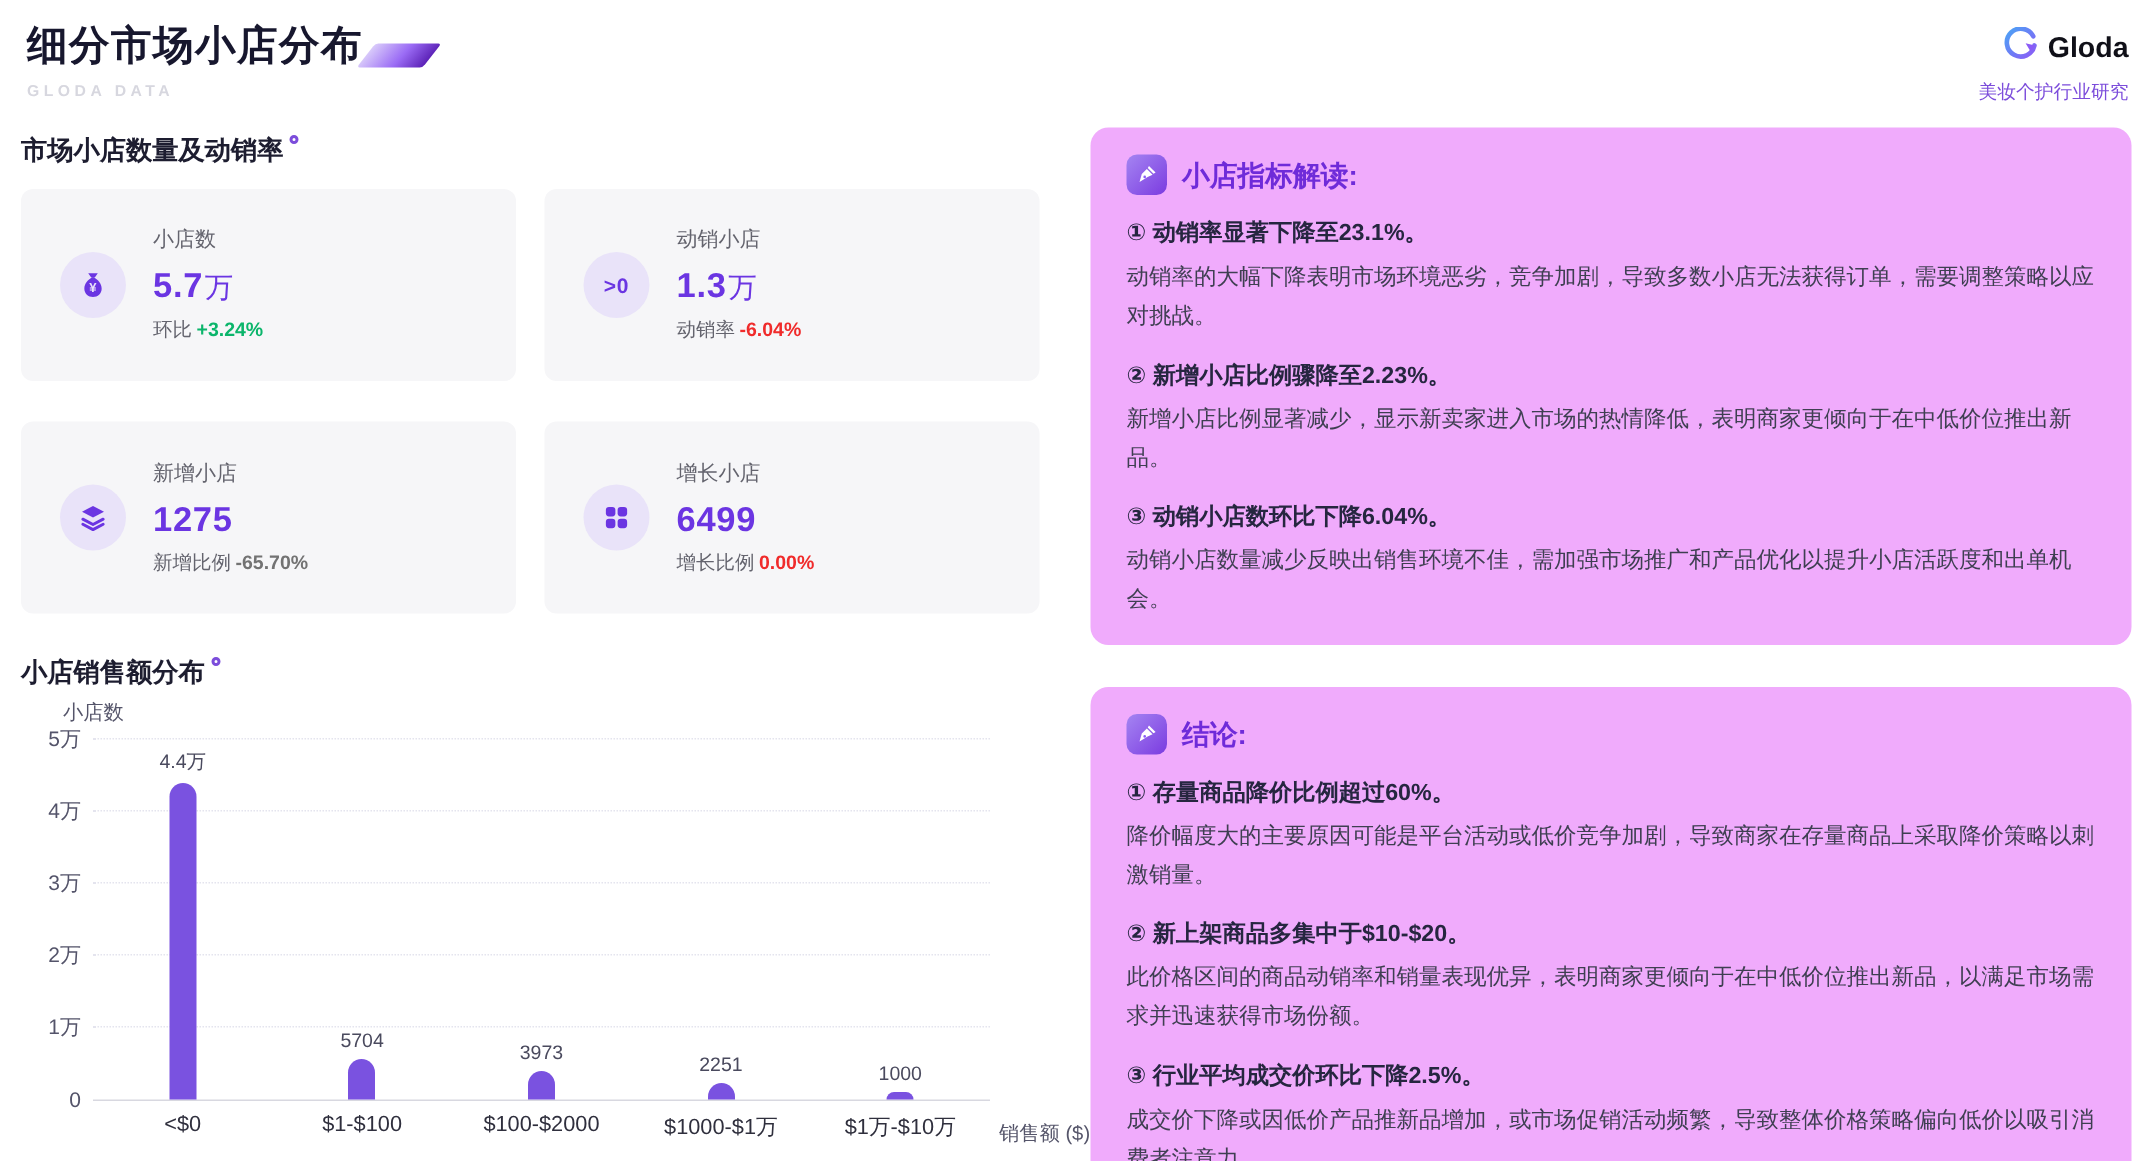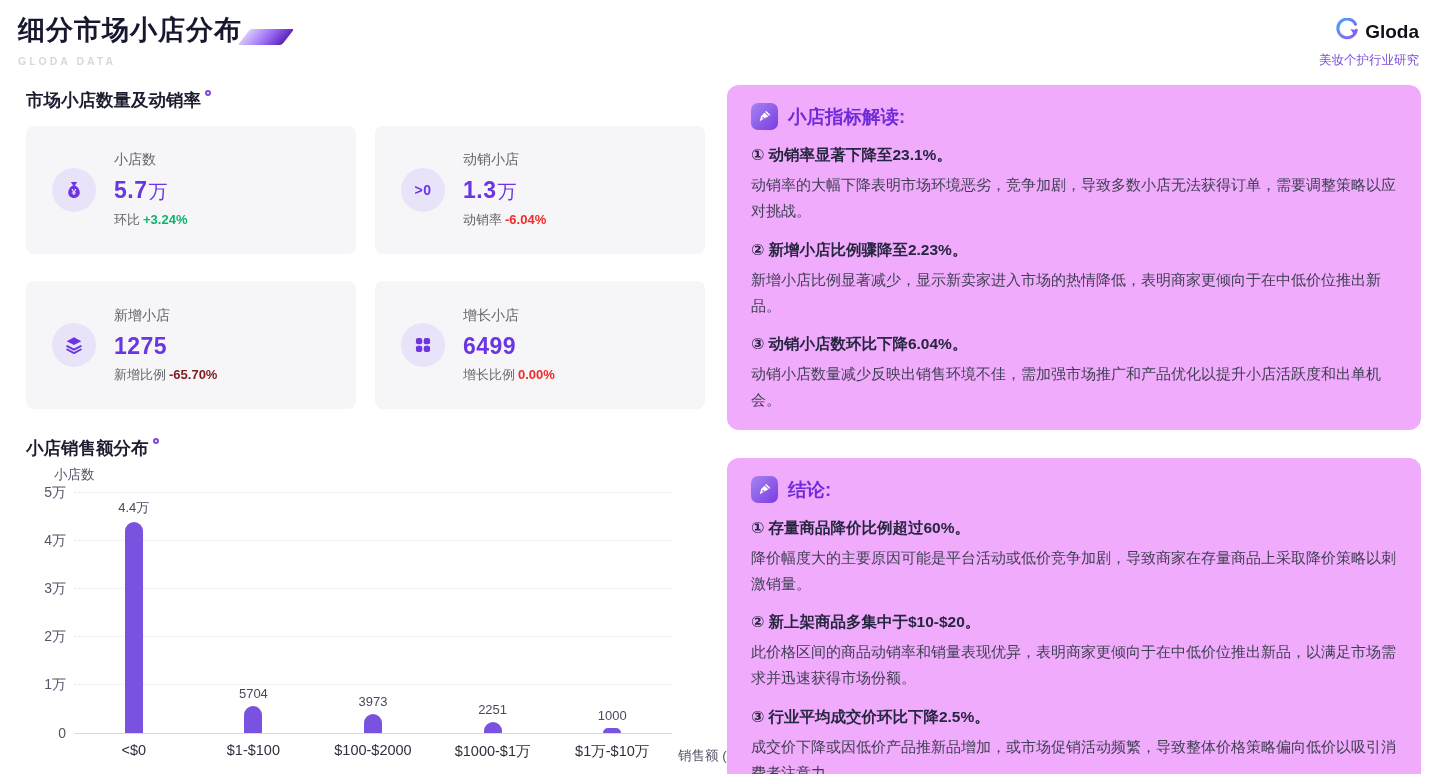--- a/index.html
+++ b/index.html
@@ -21,21 +21,21 @@
   .header-right { text-align:right; padding-top:6px; }
   .brand-row { display:flex; align-items:center; justify-content:flex-end; gap:6px; }
   .brand-name { font-size:19px; font-weight:800; color:#101018; }
   .brand-link { display:block; margin-top:6px; font-size:12.5px; color:#7c4ddb; text-decoration:none; cursor:pointer; }
 
   
   .section-heading { display:flex; align-items:flex-start; gap:4px; margin:0; font-size:17.5px; font-weight:800; color:#1d1d30; }
   .ring { width:6px; height:6px; border:2px solid #7c4ddb; border-radius:50%; margin-top:2px; }
 
   
-  .left-col { position:absolute; left:26px; top:88px; width:679px; }
+  .left-col { position:absolute; left:14px; top:88px; width:679px; }
   .stats-grid { display:grid; grid-template-columns:1fr 1fr; column-gap:19px; row-gap:27px; margin-top:14px; }
   .stat-card { background:#f6f6f8; border-radius:8px; height:128px; display:flex; align-items:center; padding-left:26px; }
   .stat-icon-circle { width:44px; height:44px; border-radius:50%; background:#e9e3f9; display:flex; align-items:center; justify-content:center; margin-right:18px; flex:none; }
   .gt0 { color:#6b35e2; font-weight:800; font-size:14px; letter-spacing:0.5px; }
   .stat-label { font-size:14px; color:#64646e; }
   .stat-value { margin-top:8px; }
   .stat-value .num { font-size:23px; font-weight:800; color:#6b35e2; letter-spacing:0.5px; }
   .stat-value .suffix { font-size:19px; font-weight:400; color:#6b35e2; margin-left:1px; }
   .stat-sub { margin-top:6px; font-size:13px; color:#64646e; }
   .stat-sub b { margin-left:3px; font-weight:800; }
@@ -134,21 +134,21 @@
     <span class="stat-icon-circle">
             <svg viewBox="0 0 24 24" width="22" height="22">
               <path fill="#6b35e2" d="M12 3.6l8 4.2-8 4.2-8-4.2z"></path>
               <path fill="none" stroke="#6b35e2" stroke-width="2.1" stroke-linecap="round" stroke-linejoin="round" d="M4.6 13.2l7.4 3.9 7.4-3.9"></path>
               <path fill="none" stroke="#6b35e2" stroke-width="2.1" stroke-linecap="round" stroke-linejoin="round" d="M4.6 16.9l7.4 3.9 7.4-3.9"></path>
             </svg>
           </span>
     <div class="stat-text">
       <div class="stat-label">新增小店</div>
       <div class="stat-value"><b class="num">1275</b><span class="suffix"></span></div>
-      <div class="stat-sub"><span class="sub-label">新增比例</span><b class="sub-value" style="color: #7f1d1d;">-65.70%</b></div>
+      <div class="stat-sub"><span class="sub-label">新增比例</span><b class="sub-value" style="color: #737373;">-65.70%</b></div>
     </div>
   </div>
 
   <div class="stat-card">
     <span class="stat-icon-circle">
             <svg viewBox="0 0 24 24" width="20" height="20" fill="#6b35e2">
               <rect x="3.5" y="3.5" width="7.6" height="7.6" rx="2.5"></rect>
               <rect x="12.9" y="3.5" width="7.6" height="7.6" rx="2.5"></rect>
               <rect x="3.5" y="12.9" width="7.6" height="7.6" rx="2.5"></rect>
               <rect x="12.9" y="12.9" width="7.6" height="7.6" rx="2.5"></rect>

